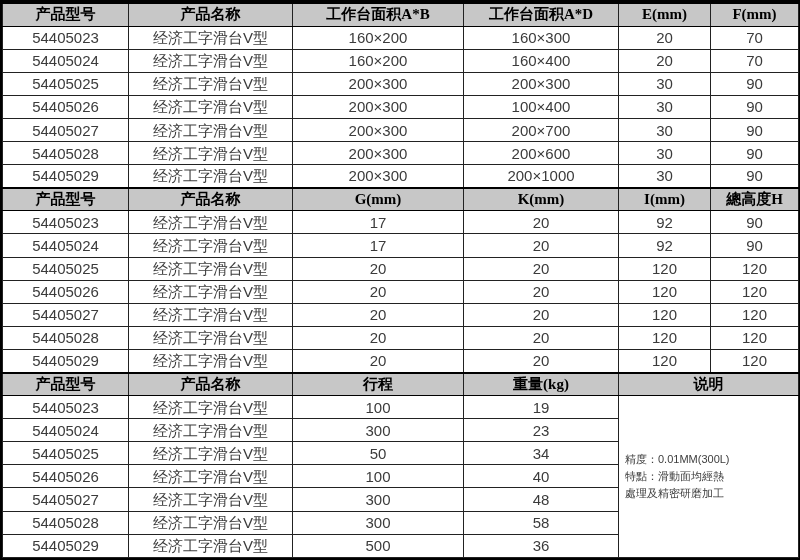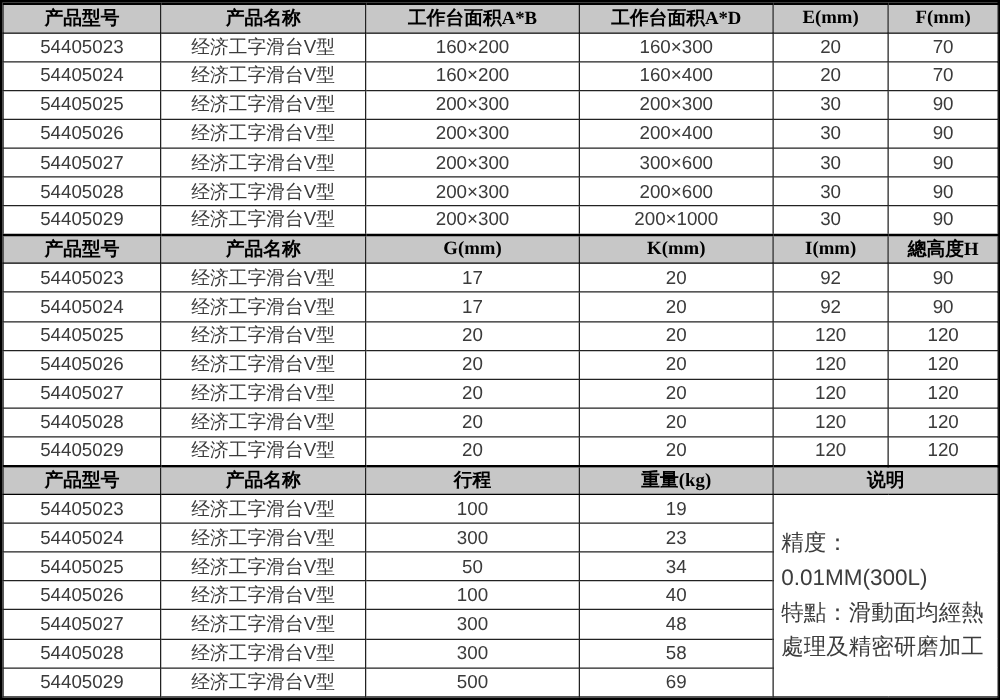--- a/index.html
+++ b/index.html
@@ -51,21 +51,21 @@
     color: #3b3b3b;
     font-size: 15px;
     line-height: 1;
     background: #ffffff;
   }
   td.note {
     text-align: left;
     vertical-align: middle;
     white-space: normal;
     padding: 2px 4px 2px 6px;
-    font-size: 18px;
+    font-size: 11px;
     color: #3d3d3d;
     line-height: 1.55;
   }
 </style>
 </head>
 <body>
 
 <div class="wrap">
   <table class="spec">
     <colgroup>
@@ -106,29 +106,29 @@
           <td>经济工字滑台V型</td>
           <td>200×300</td>
           <td>200×300</td>
           <td>30</td>
           <td>90</td>
         </tr>
         <tr>
           <td>54405026</td>
           <td>经济工字滑台V型</td>
           <td>200×300</td>
-          <td>200×400</td>
+          <td>100×400</td>
           <td>30</td>
           <td>90</td>
         </tr>
         <tr>
           <td>54405027</td>
           <td>经济工字滑台V型</td>
           <td>200×300</td>
-          <td>300×600</td>
+          <td>200×700</td>
           <td>30</td>
           <td>90</td>
         </tr>
         <tr>
           <td>54405028</td>
           <td>经济工字滑台V型</td>
           <td>200×300</td>
           <td>200×600</td>
           <td>30</td>
           <td>90</td>
@@ -250,17 +250,17 @@
         <tr>
           <td>54405028</td>
           <td>经济工字滑台V型</td>
           <td>300</td>
           <td>58</td>
         </tr>
         <tr>
           <td>54405029</td>
           <td>经济工字滑台V型</td>
           <td>500</td>
-          <td>69</td>
+          <td>36</td>
         </tr>
       </tbody>
   </table>
 </div>
 
 </body></html>

